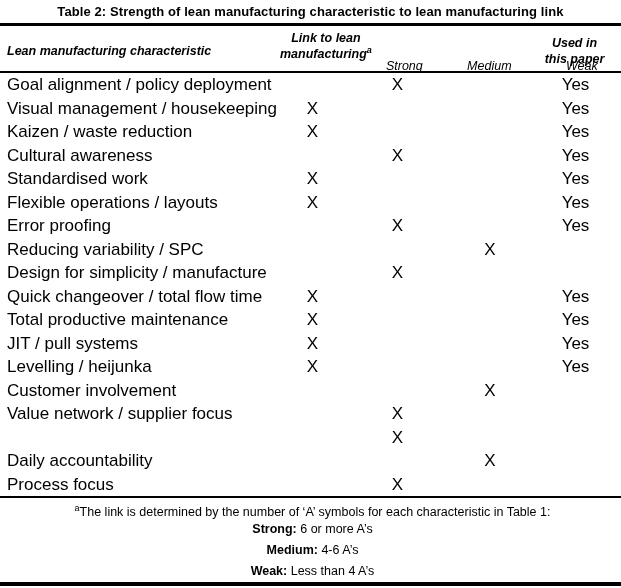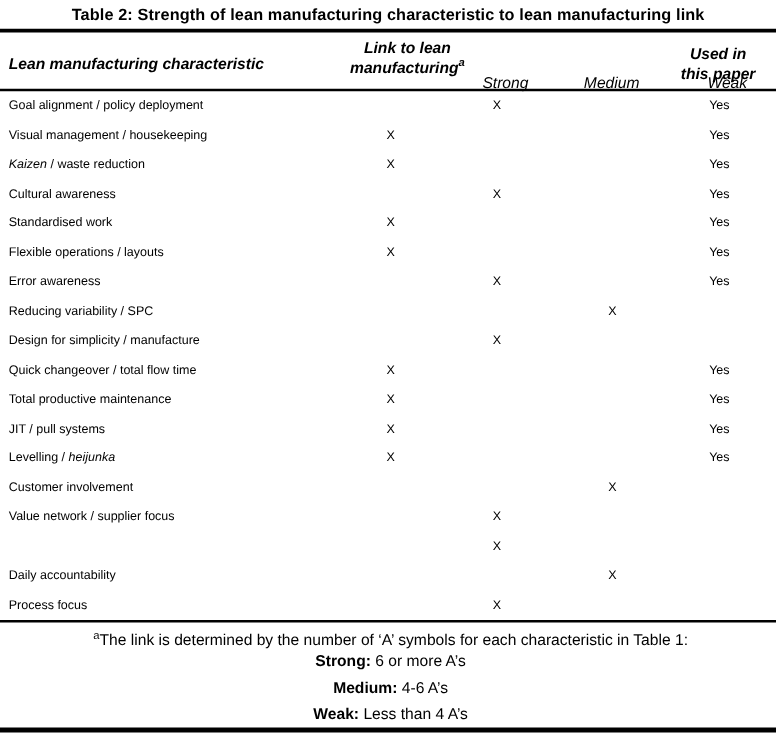--- a/index.html
+++ b/index.html
@@ -80,24 +80,24 @@
     padding-right: 2px;
   }
 
   
   .tbody { height: 423px; }
   .trow {
     display: grid;
     grid-template-columns: 280px 65px 105px 80px 91px;
     height: 23.5px;
     line-height: 23.5px;
-    font-size: 10px;
+    font-size: 17px;
   }
   .cell-char { padding-left: 7px; white-space: nowrap; }
-  .cell-char .it { font-style: italic; }
+  .cell-char .it { }
   .cell-mark { text-align: center; }
   .cell-used { text-align: center; }
 
   
   .footnotes { height: 84px; padding-left: 4px; text-align: center; }
   .fn-line {
     height: 21px;
     line-height: 21px;
     font-size: 12.5px;
     white-space: nowrap;
@@ -175,21 +175,21 @@
 
   <div class="trow">
     <div class="cell-char"><span>Flexible operations / layouts</span><span class="it"></span><span></span></div>
     <div class="cell-mark">X</div>
     <div class="cell-mark"></div>
     <div class="cell-mark"></div>
     <div class="cell-used">Yes</div>
   </div>
 
   <div class="trow">
-    <div class="cell-char"><span>Error awareness</span><span class="it"></span><span></span></div>
+    <div class="cell-char"><span>Error proofing</span><span class="it"></span><span></span></div>
     <div class="cell-mark"></div>
     <div class="cell-mark">X</div>
     <div class="cell-mark"></div>
     <div class="cell-used">Yes</div>
   </div>
 
   <div class="trow">
     <div class="cell-char"><span>Reducing variability / SPC</span><span class="it"></span><span></span></div>
     <div class="cell-mark"></div>
     <div class="cell-mark"></div>

